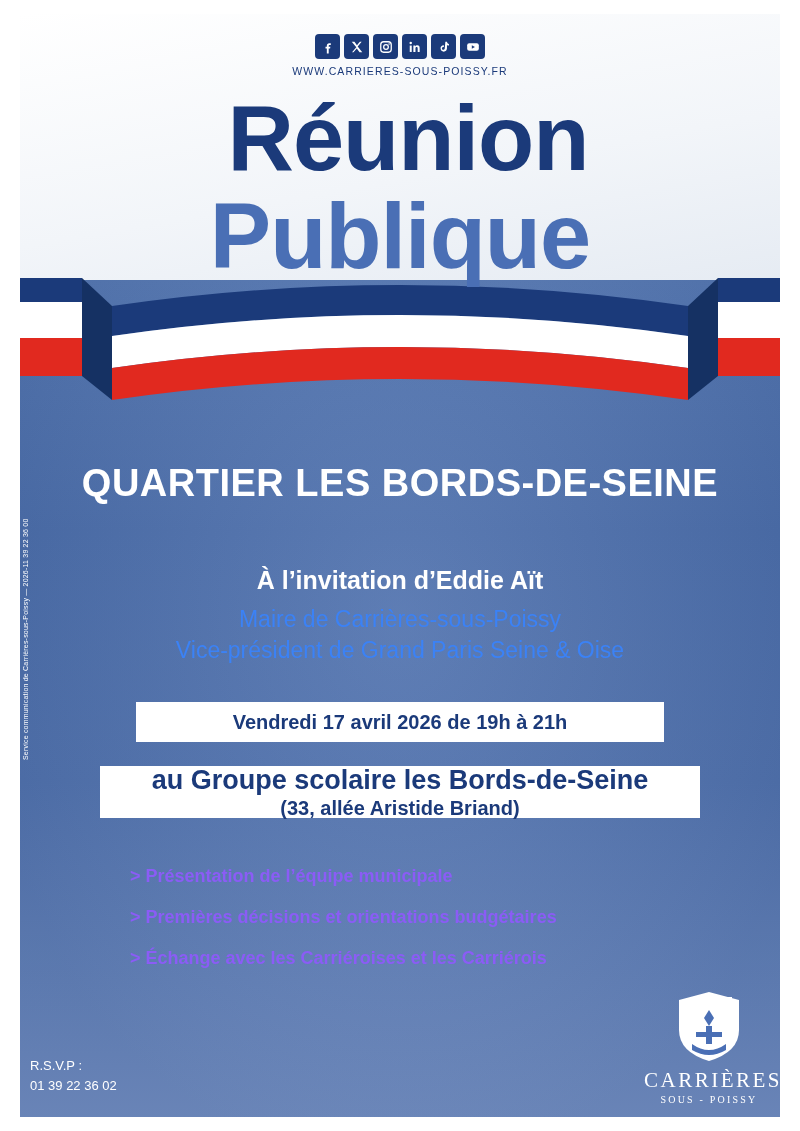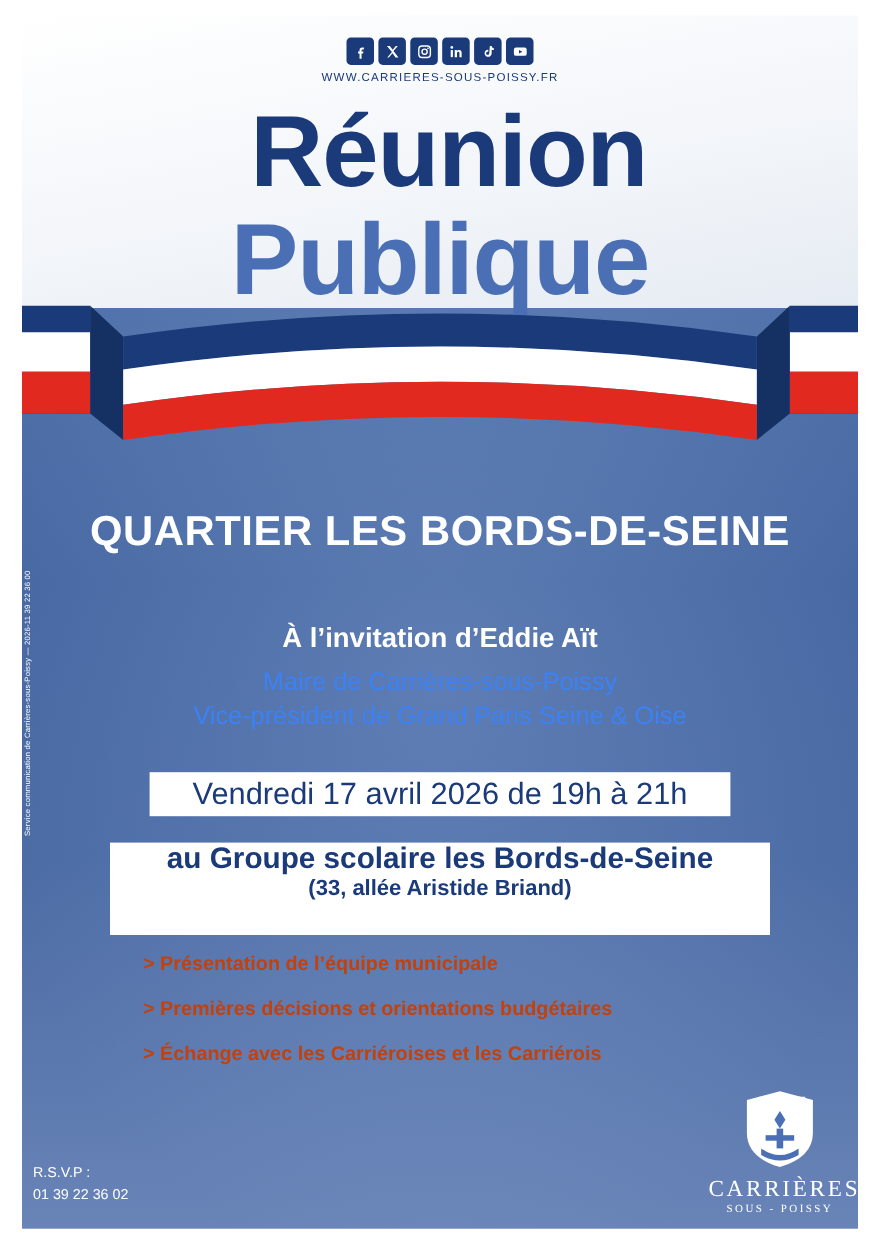--- a/index.html
+++ b/index.html
@@ -157,30 +157,30 @@
     width: 528px;
     height: 40px;
     background: #ffffff;
     display: flex;
     align-items: center;
     justify-content: center;
     z-index: 7;
   }
   .box-date span {
     color: #1b3a7a;
-    font-size: 28px;
-    font-weight: normal;
+    font-size: 20px;
+    font-weight: bold;
   }
 
   .box-place {
     position: absolute;
     left: 100px;
     top: 766px;
     width: 600px;
-    height: 84px;
+    height: 52px;
     background: #ffffff;
     z-index: 7;
     display: flex;
     flex-direction: column;
     align-items: center;
     justify-content: flex-start;
   }
   .box-place .line1 {
     color: #1b3a7a;
     font-size: 27px;
@@ -195,21 +195,21 @@
   }
 
   .bullets {
     position: absolute;
     left: 130px;
     top: 866px;
     width: 600px;
     z-index: 7;
   }
   .bullet {
-    color: #c2410c;
+    color: #8b5cf6;
     font-size: 18px;
     font-weight: bold;
     margin-bottom: 20px;
     white-space: nowrap;
   }
 
   .rsvp {
     position: absolute;
     left: 30px;
     top: 1056px;

